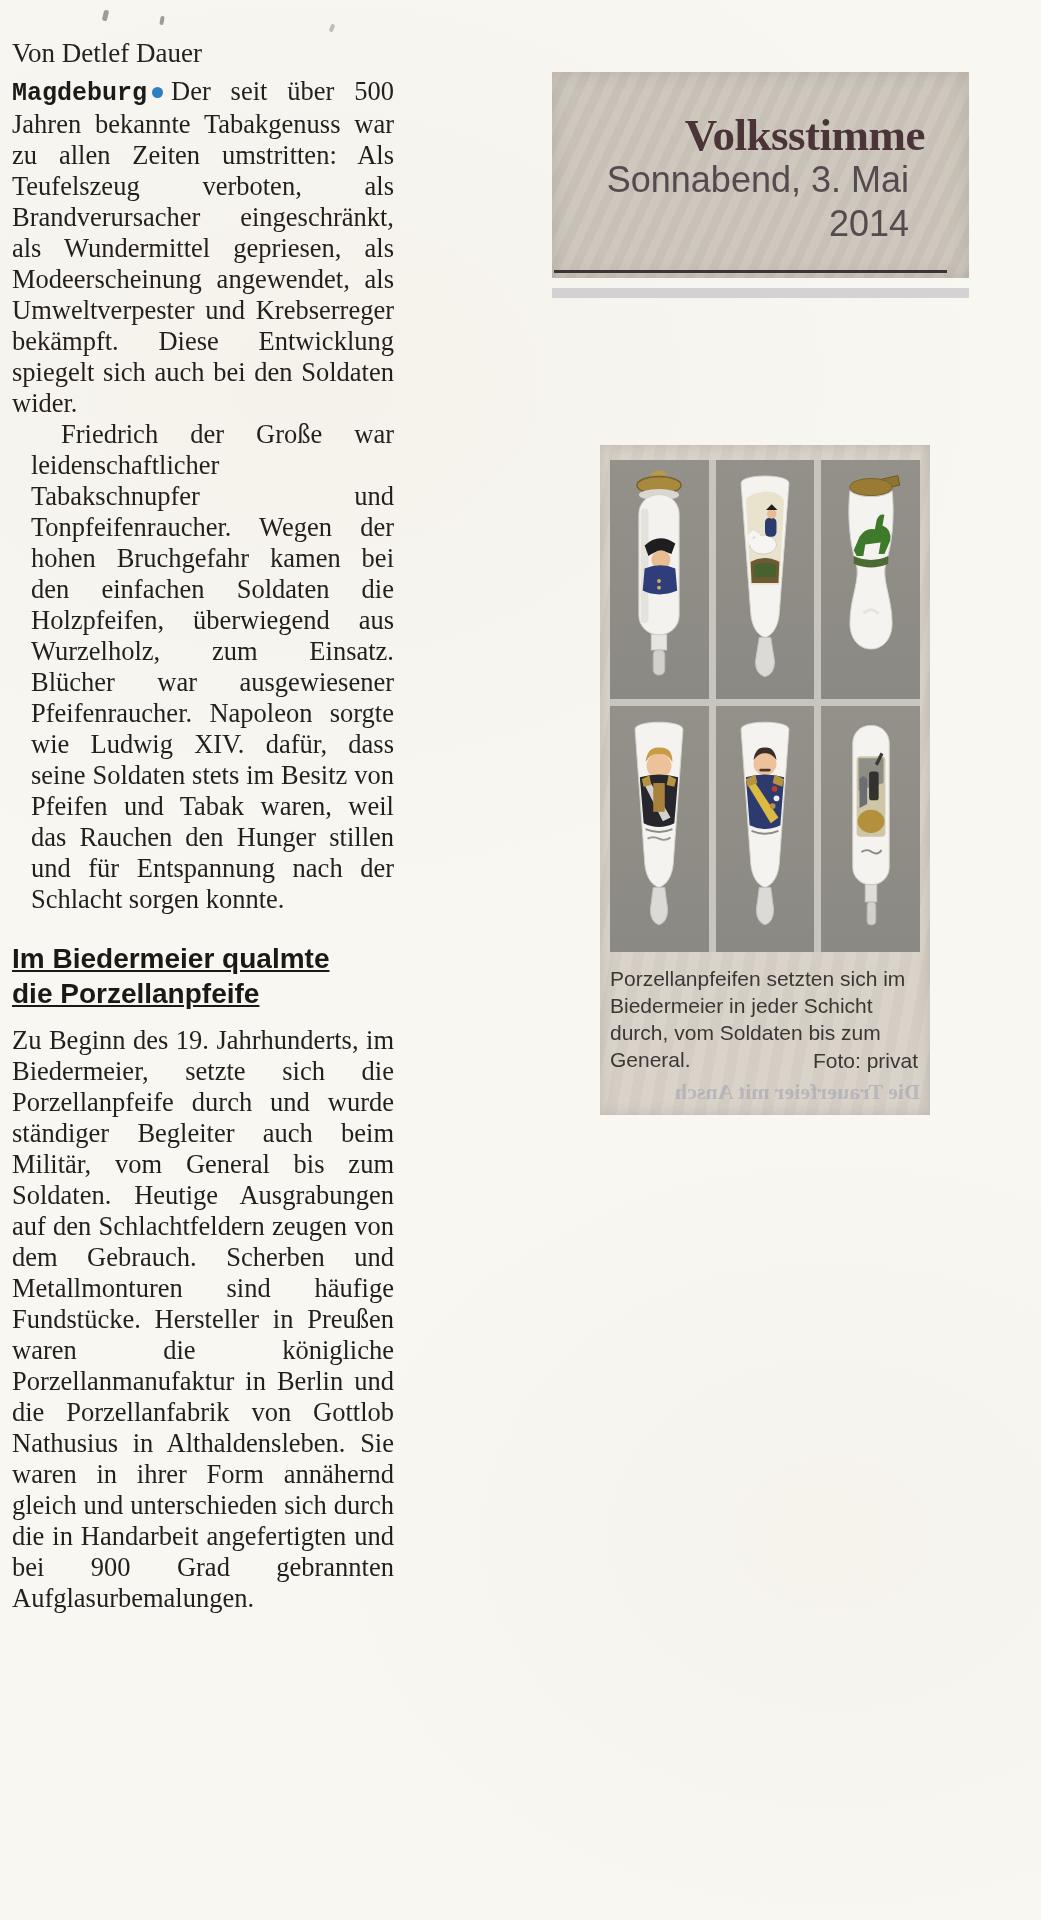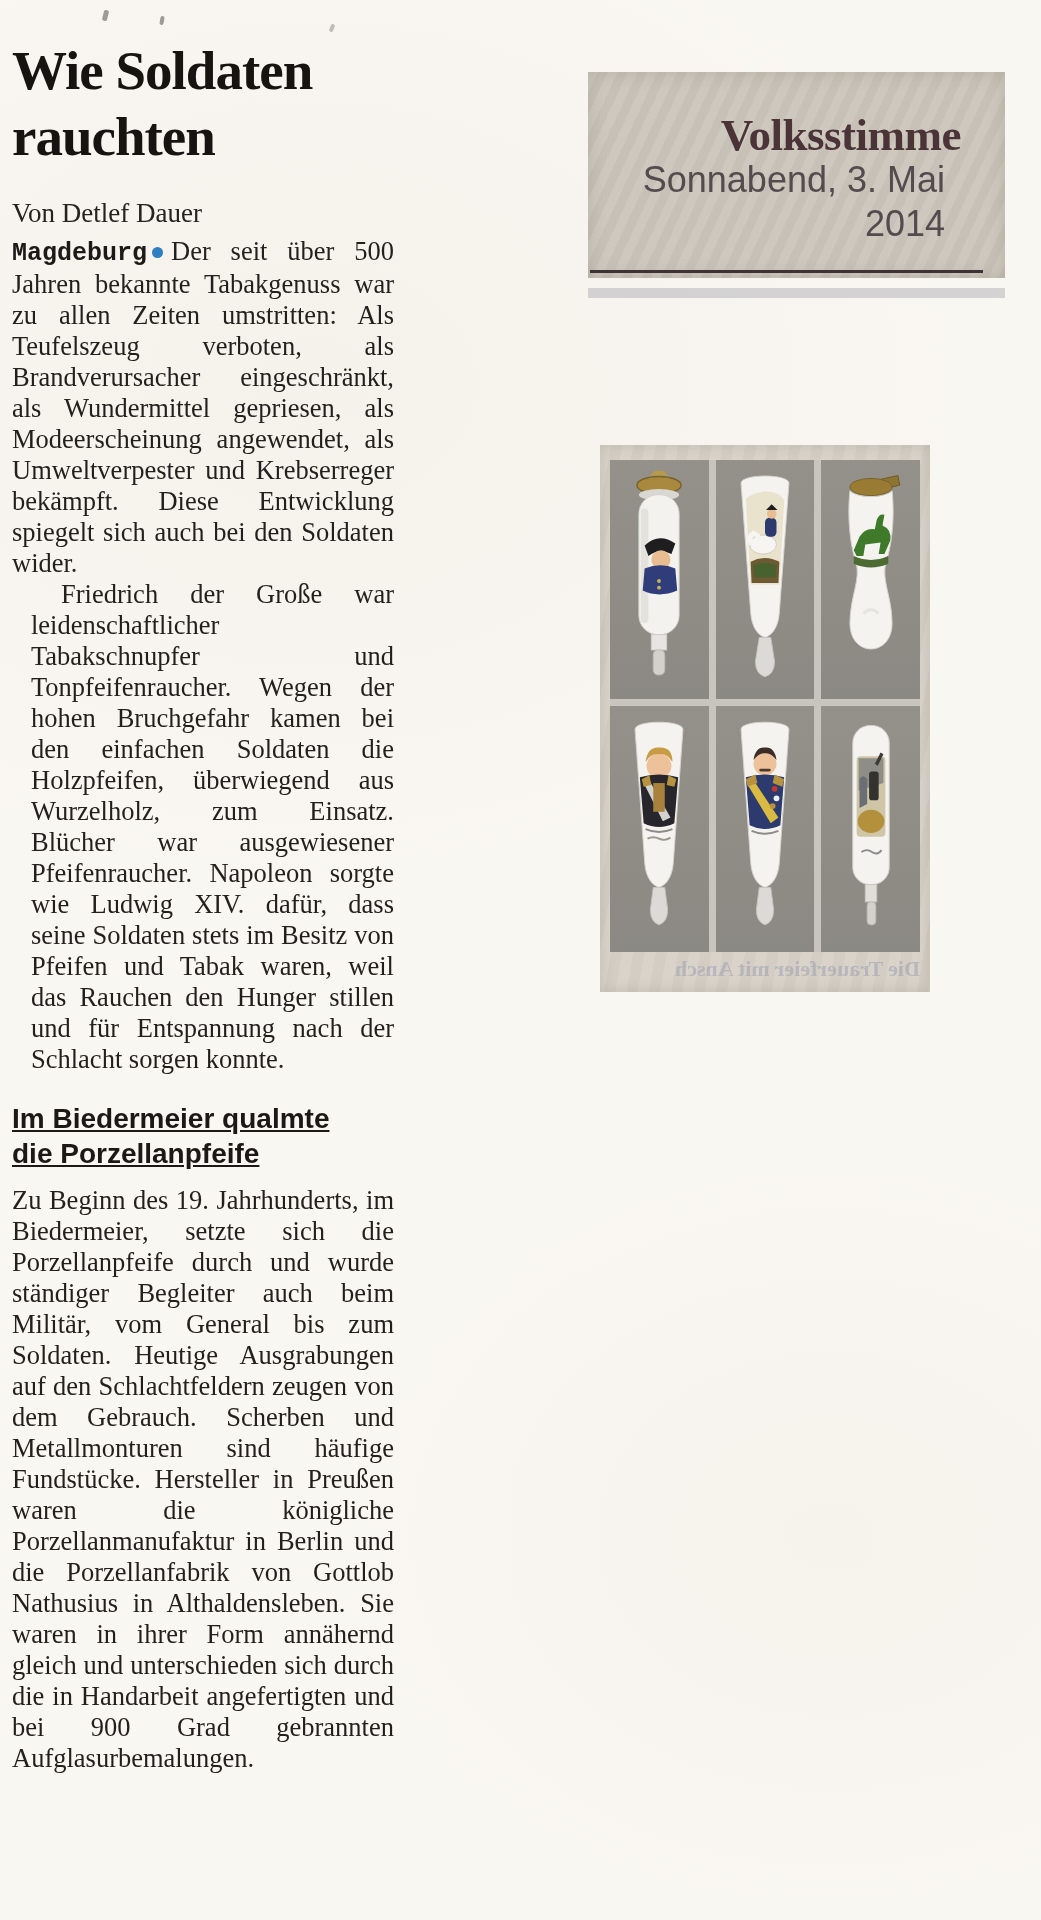--- a/index.html
+++ b/index.html
@@ -31,21 +31,21 @@
     display:inline-block;width:11px;height:11px;border-radius:50%;
     background:#2d7fc2;margin:0 8px 2px 5px;vertical-align:middle;
   }
   .subhead{
     margin:26px 0 14px 0;font-family:"Liberation Sans",sans-serif;font-weight:700;
     font-size:28px;line-height:35px;color:#1b1816;width:330px;text-decoration:underline;
   }
 
   
   .masthead{
-    position:absolute;left:588px;top:72px;width:417px;height:206px;box-sizing:border-box;
+    position:absolute;left:552px;top:72px;width:417px;height:206px;box-sizing:border-box;
     background:
       repeating-linear-gradient(115deg, rgba(255,255,255,.05) 0 9px, rgba(120,110,100,.05) 9px 18px),
       #cbc5bb;
     padding-top:40px;
     box-shadow:inset 0 0 18px rgba(120,110,100,.25);
   }
   .mast-title{
     text-align:right;padding-right:44px;font-family:"Liberation Serif",serif;
     font-weight:700;font-size:45px;line-height:46px;letter-spacing:-.5px;color:#4b3437;
   }
@@ -94,21 +94,20 @@
 </head>
 <body>
 
 <div class="page">
 
   <div class="speck s1"></div>
   <div class="speck s2"></div>
   <div class="speck s3"></div>
 
   <div class="left-col">
-    <h1 class="headline">Wie Soldaten rauchten</h1>
     <div class="byline">Von Detlef Dauer</div>
 
     <p class="body"><span class="dateline">Magdeburg</span><span class="bullet"></span><span>Der seit über 500 Jahren bekannte Tabakgenuss war zu allen Zeiten umstritten: Als Teufelszeug verboten, als Brandverursacher eingeschränkt, als Wundermittel gepriesen, als Modeerscheinung angewendet, als Umweltverpester und Krebserreger bekämpft. Diese Entwicklung spiegelt sich auch bei den Soldaten wider.</span></p>
 
     <p class="body indent">Friedrich der Große war leidenschaftlicher Tabakschnupfer und Tonpfeifenraucher. Wegen der hohen Bruchgefahr kamen bei den einfachen Soldaten die Holzpfeifen, überwiegend aus Wurzelholz, zum Einsatz. Blücher war ausgewiesener Pfeifenraucher. Napoleon sorgte wie Ludwig XIV. dafür, dass seine Soldaten stets im Besitz von Pfeifen und Tabak waren, weil das Rauchen den Hunger stillen und für Entspannung nach der Schlacht sorgen konnte.</p>
 
     <h2 class="subhead">Im Biedermeier qualmte die Porzellanpfeife</h2>
 
     <p class="body">Zu Beginn des 19. Jahrhunderts, im Biedermeier, setzte sich die Porzellanpfeife durch und wurde ständiger Begleiter auch beim Militär, vom General bis zum Soldaten. Heutige Ausgrabungen auf den Schlachtfeldern zeugen von dem Gebrauch. Scherben und Metallmonturen sind häufige Fundstücke. Hersteller in Preußen waren die königliche Porzellanmanufaktur in Berlin und die Porzellanfabrik von Gottlob Nathusius in Althaldensleben. Sie waren in ihrer Form annähernd gleich und unterschieden sich durch die in Handarbeit angefertigten und bei 900 Grad gebrannten Aufglasurbemalungen.</p>
   </div>
@@ -209,17 +208,18 @@
           <rect x="46" y="58" width="10" height="30" rx="3" fill="#33322f"></rect>
           <path d="M36,66 Q40,60 44,66 L44,92 L36,96 Z" fill="#6b6f75"></path>
           <ellipse cx="48" cy="110" rx="14" ry="12" fill="#b3913c"></ellipse>
           <path d="M38,142 q6,-4 11,0 q6,4 10,-2" fill="none" stroke="#8a8a88" stroke-width="2"></path>
           <rect x="42" y="176" width="12" height="18" fill="#e0ded9" stroke="#c8c6c1"></rect>
           <rect x="44" y="194" width="9" height="24" rx="4" fill="#d3d1cc" stroke="#bdbbb6"></rect>
         </svg>
       </div>
     </div>
 
+    <figcaption><span>Porzellanpfeifen setzten sich im Biedermeier in jeder Schicht durch, vom Soldaten bis zum General.</span><span class="credit">Foto: privat</span></figcaption>
 
     <div class="ghost">Die Trauerfeier mit Ansch</div>
   </figure>
 
 </div>
 
 </body></html>

